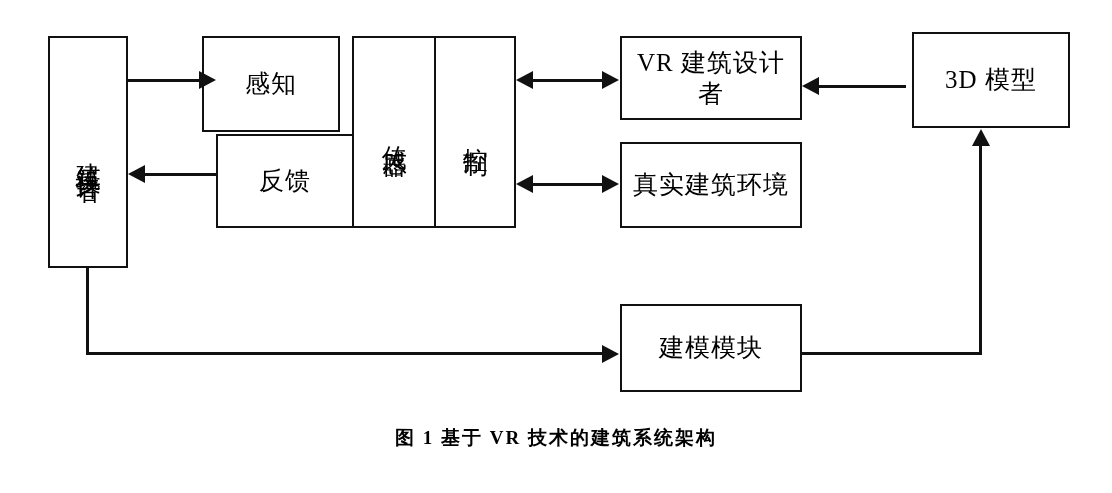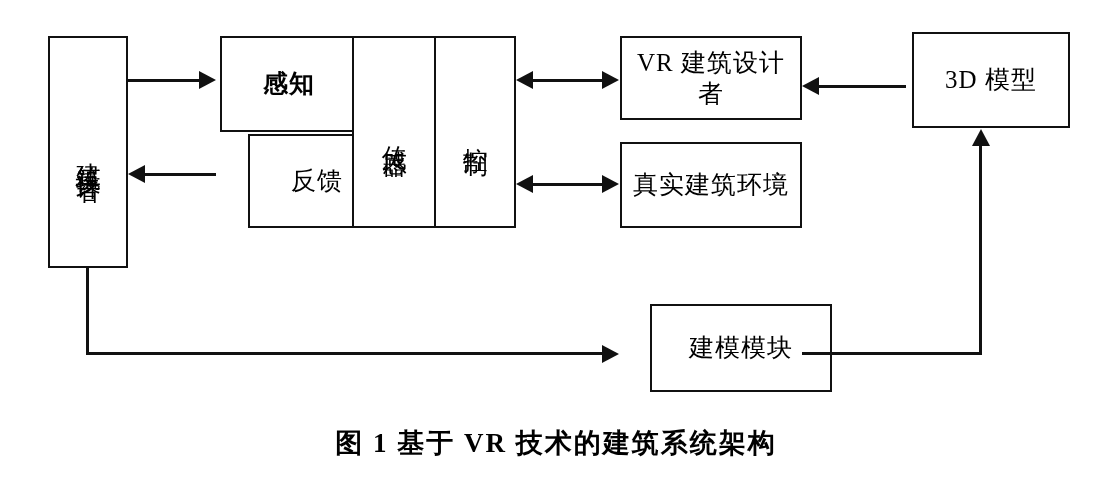--- a/index.html
+++ b/index.html
@@ -66,39 +66,39 @@
   .arrow-up {
     border-left: 9px solid transparent;
     border-right: 9px solid transparent;
     border-bottom: 17px solid #111111;
   }
   .caption {
     position: absolute;
     left: 0;
     right: 0;
     text-align: center;
-    font-size: 27px;
+    font-size: 19px;
     font-weight: bold;
     letter-spacing: 2px;
   }
 </style>
 </head>
 <body>
 
 <div id="canvas">
 
   <div class="box vbox" style="left:48px; top:36px; width:80px; height:232px;">
     <span>建筑设计者</span>
   </div>
 
-  <div class="box" style="left:220px; top:36px; width:138px; height:96px;font-weight:bold;">
+  <div class="box" style="left:202px; top:36px; width:138px; height:96px;">
     <span>感知</span>
   </div>
 
-  <div class="box" style="left:216px; top:134px; width:138px; height:94px;margin-left:32px;">
+  <div class="box" style="left:216px; top:134px; width:138px; height:94px;">
     <span>反馈</span>
   </div>
 
   <div class="box vbox" style="left:352px; top:36px; width:84px; height:192px;">
     <span>传感器</span>
   </div>
 
   <div class="box vbox" style="left:434px; top:36px; width:82px; height:192px;">
     <span>控制</span>
   </div>
@@ -108,21 +108,21 @@
   </div>
 
   <div class="box" style="left:620px; top:142px; width:182px; height:86px;">
     <span>真实建筑环境</span>
   </div>
 
   <div class="box" style="left:912px; top:32px; width:158px; height:96px;">
     <span>3D 模型</span>
   </div>
 
-  <div class="box" style="left:620px; top:304px; width:182px; height:88px;margin-left:30px;">
+  <div class="box" style="left:620px; top:304px; width:182px; height:88px;">
     <span>建模模块</span>
   </div>
 
   <div class="line hline" style="left:128px; top:79px; width:72px;"></div>
   <div class="arrow arrow-right" style="left:199px; top:71px;"></div>
 
   <div class="line hline" style="left:145px; top:173px; width:71px;"></div>
   <div class="arrow arrow-left" style="left:128px; top:165px;"></div>
 
   <div class="line hline" style="left:533px; top:79px; width:70px;"></div>

